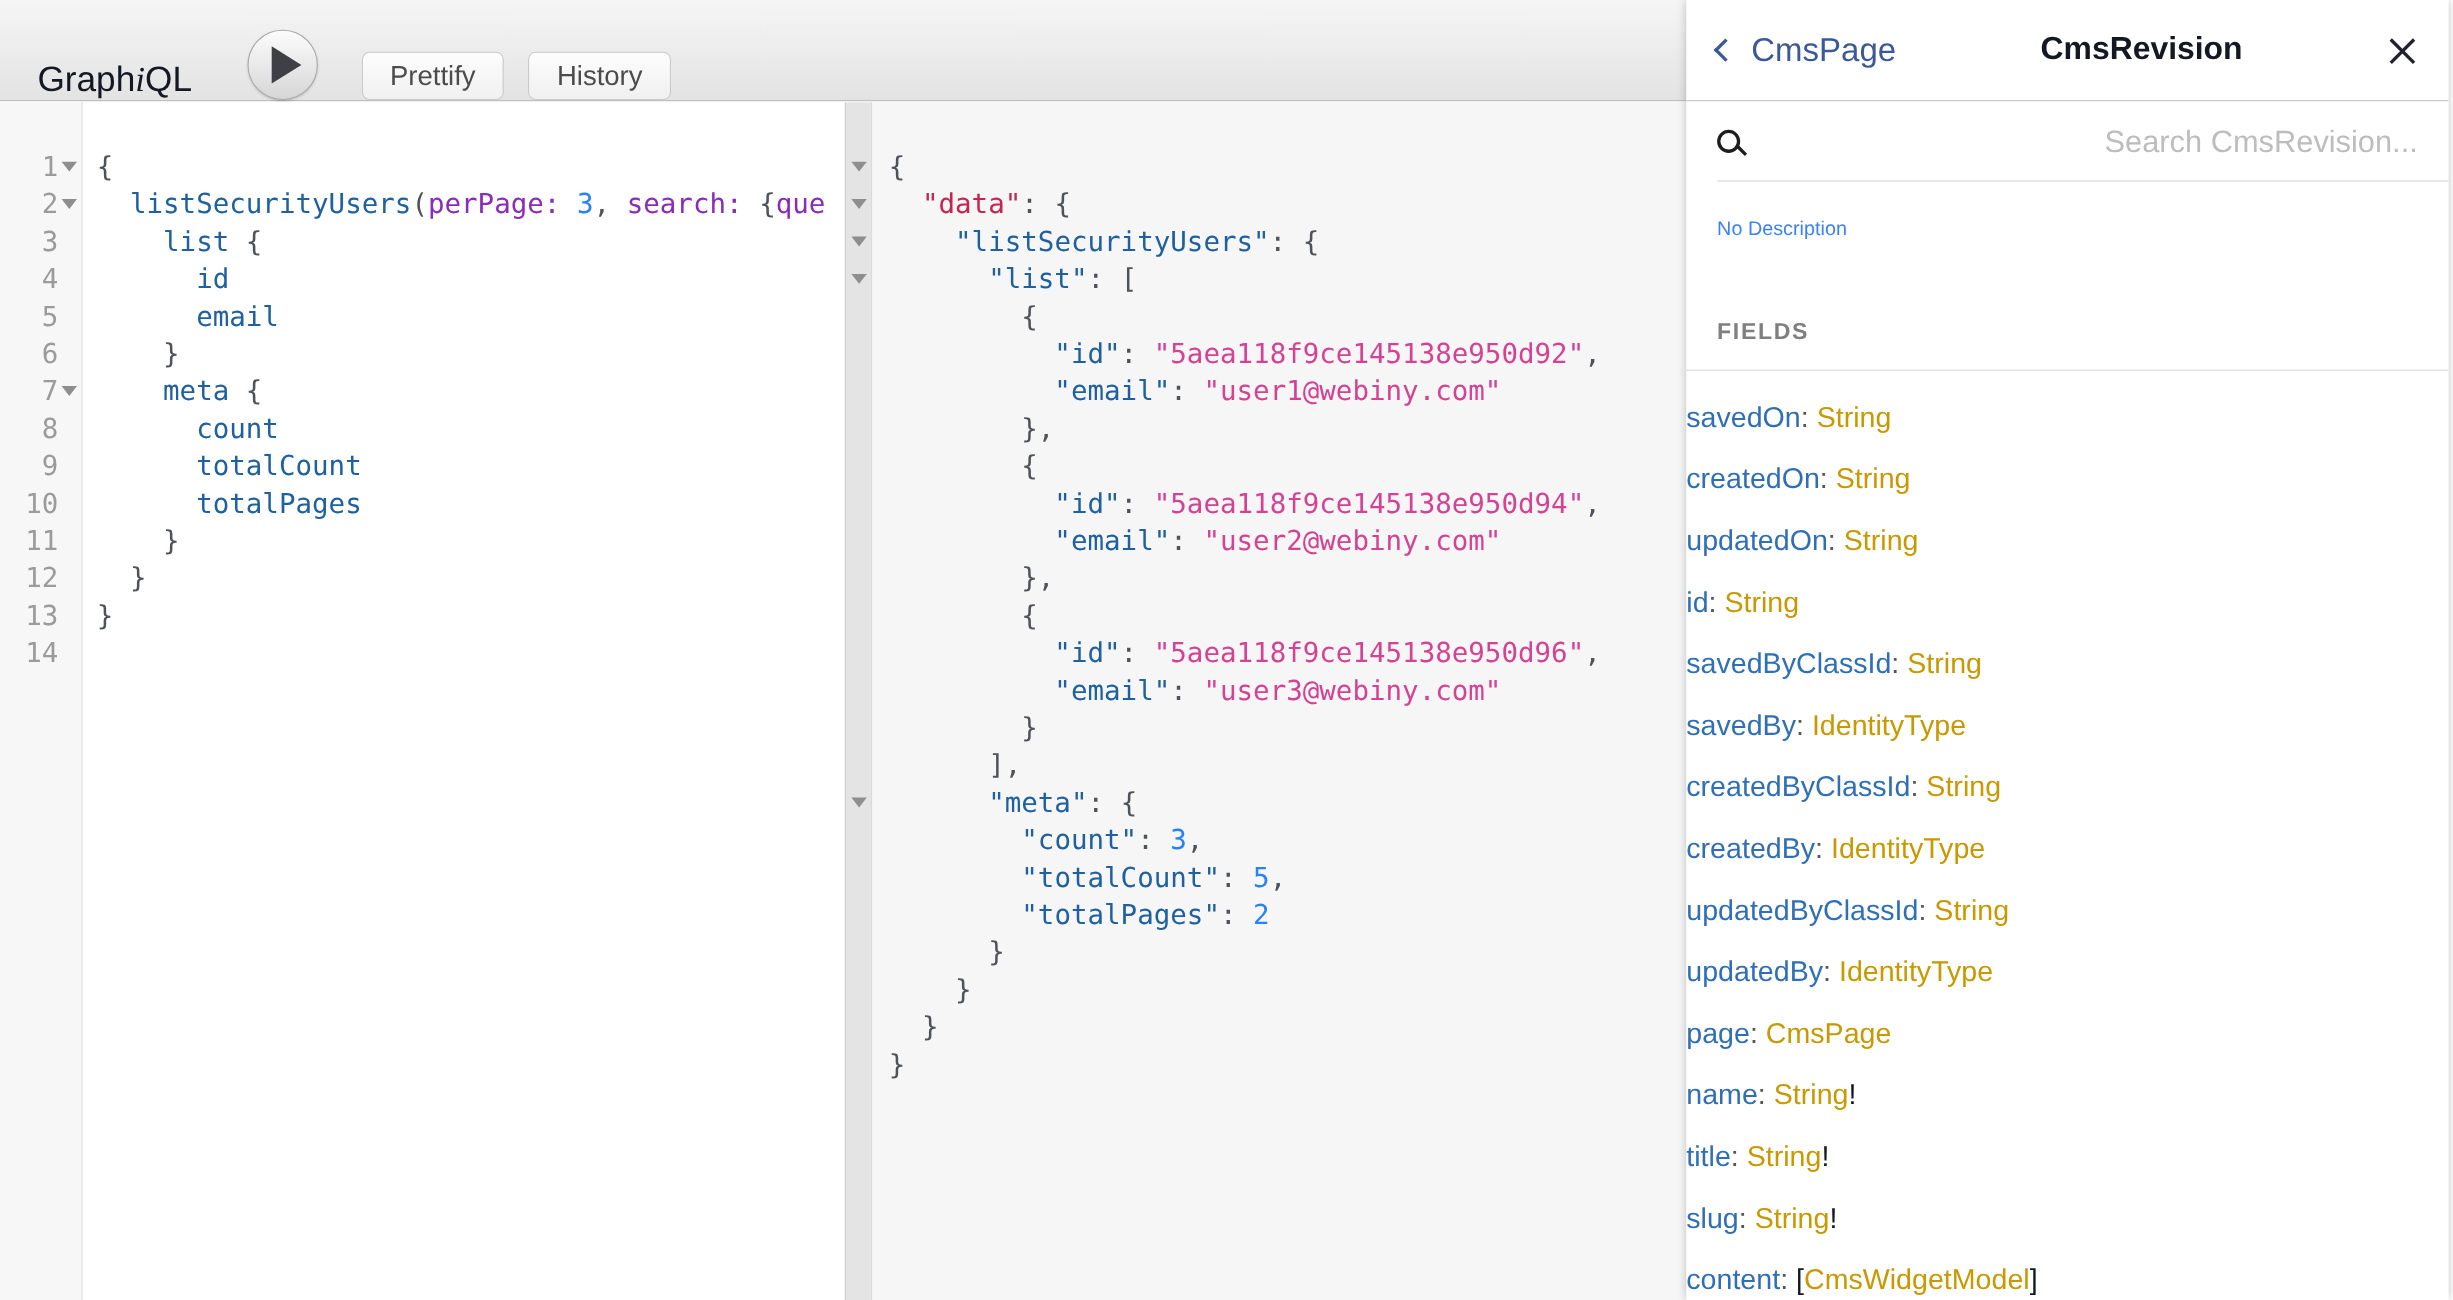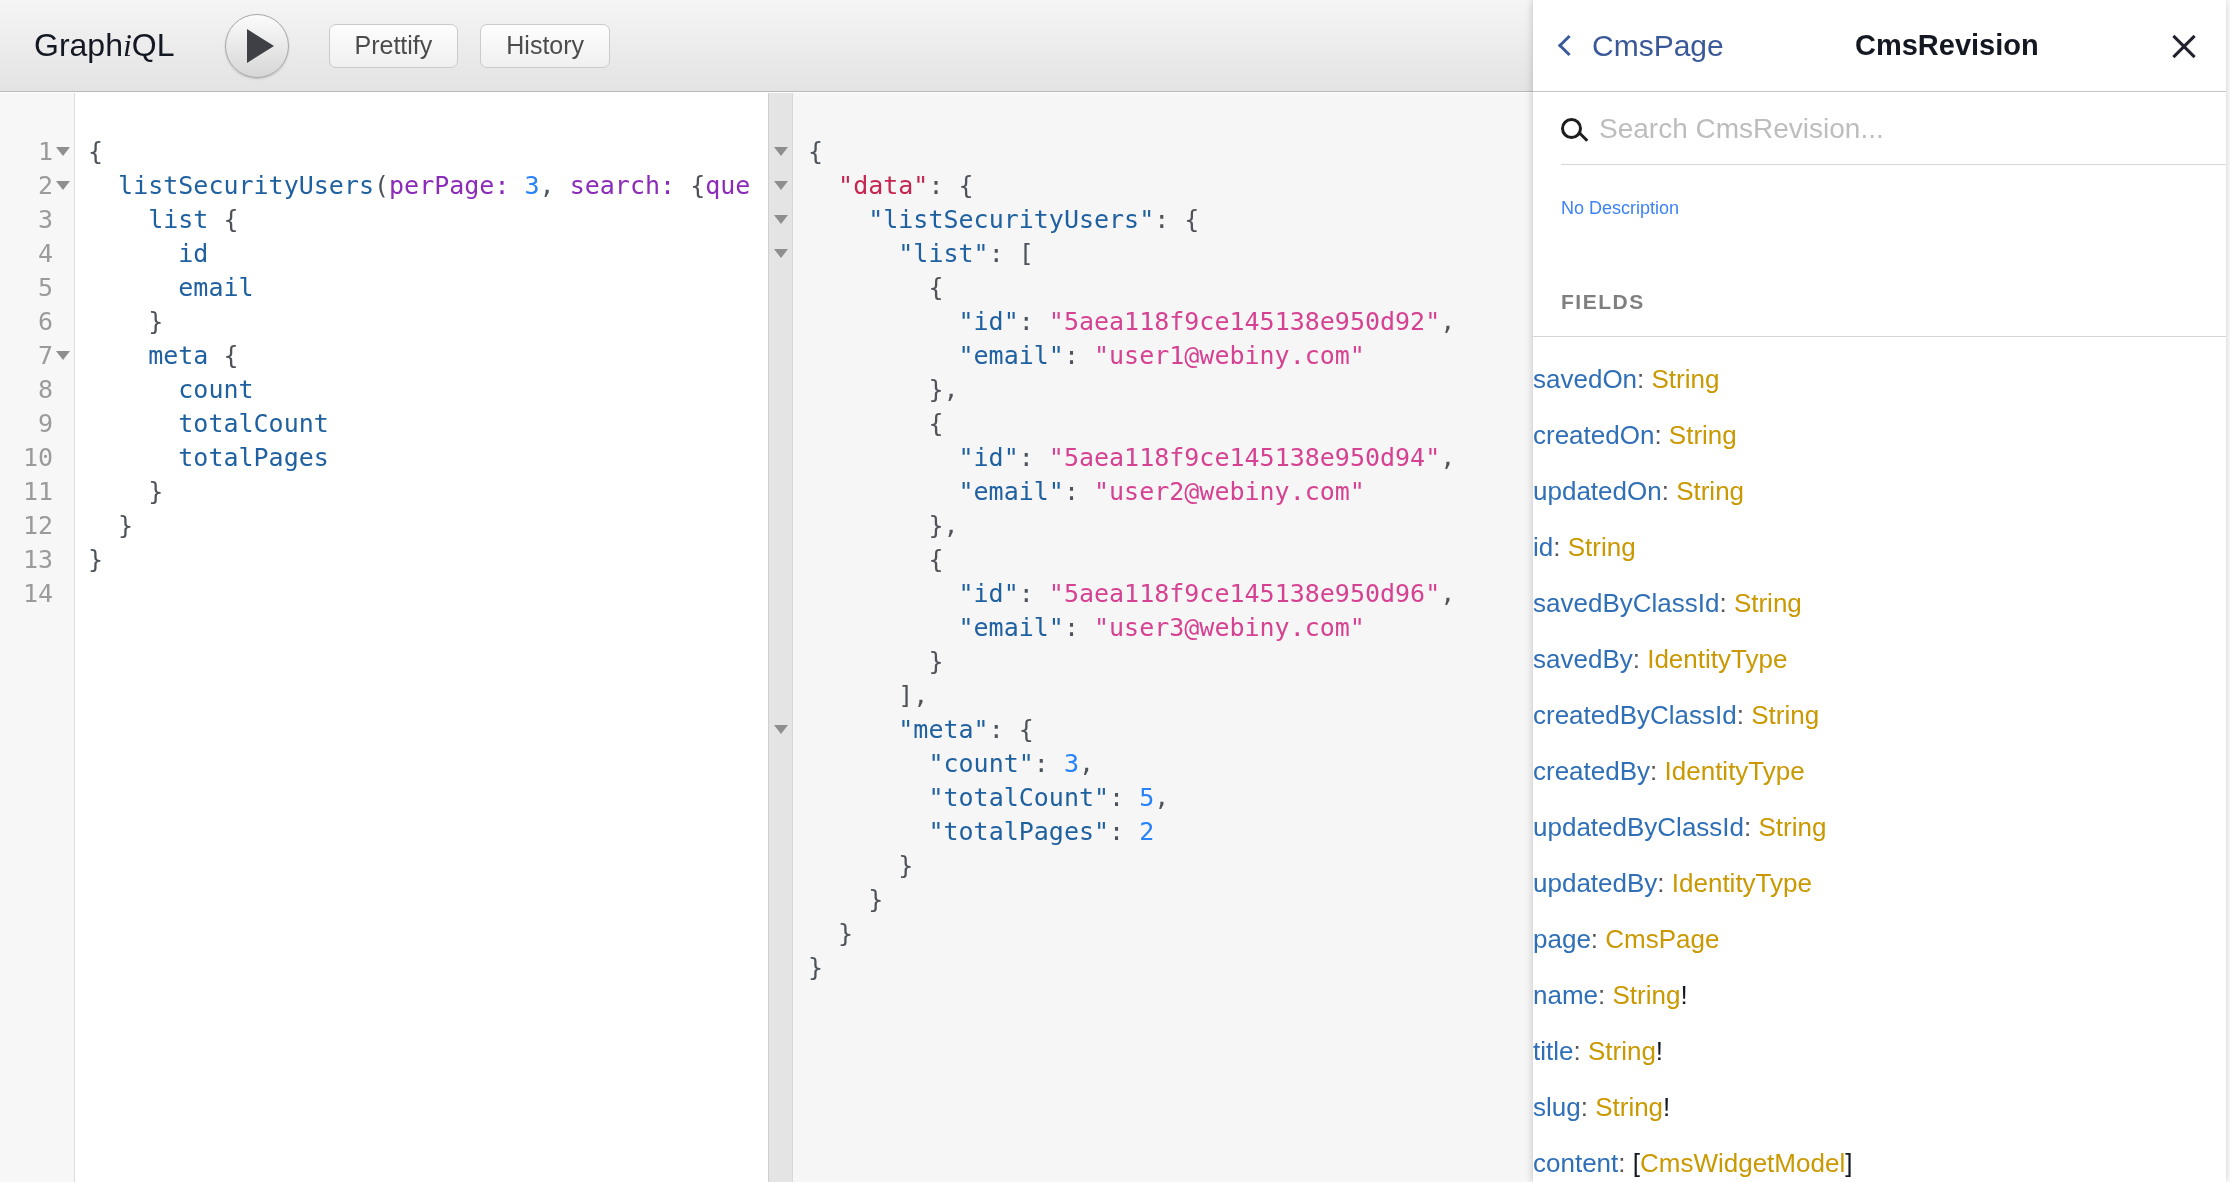--- a/index.html
+++ b/index.html
@@ -7,21 +7,21 @@
   #app {
     position:relative; width:2230px; height:1182px; overflow:hidden;
     font-family:"Liberation Sans", sans-serif; color:#141823;
   }
   
   .left-region { position:absolute; left:0; top:0; width:1537px; height:1182px; }
   .topbar {
     position:relative; height:92px;
     background:linear-gradient(#f5f5f5,#e3e3e3);
     border-bottom:1px solid #b9b9b9;
-    display:flex; align-items:center;
+    display:flex; align-items:flex-end;
   }
   .logo { margin-left:34px; font-size:32px; color:#141823; white-space:nowrap; }
   .logo em { font-style:italic; font-family:"Liberation Serif", serif; }
   .execute-btn {
     margin-left:50px; width:64px; height:64px; border-radius:50%;
     background:linear-gradient(#fcfcfc,#d6d6d6);
     border:1px solid #a8a8a8; box-shadow:0 1px 2px rgba(0,0,0,0.18);
     display:flex; align-items:center; justify-content:center; cursor:pointer;
   }
   .play-tri {
@@ -112,21 +112,21 @@
 
   .search-row {
     height:73px; display:flex; align-items:center; padding:0 28px;
     position:relative;
   }
   .search-row::after { content:""; position:absolute; left:28px; right:0; bottom:0; border-bottom:1px solid #d6d6d6; }
   .mag-icon { position:relative; width:21px; height:21px; border:3px solid #1d1d1d; border-radius:50%; flex:none; }
   .mag-icon i { position:absolute; width:12px; height:3px; background:#1d1d1d; right:-10px; bottom:-2px; transform:rotate(45deg); }
   .search-input {
     flex:1; margin-left:17px; border:none; outline:none; background:transparent;
-    font-family:"Liberation Sans", sans-serif; font-size:28px; color:#141823;
+    font-family:"Liberation Sans", sans-serif; font-size:28px; color:#141823;text-align:right;
   }
   .search-input::placeholder { color:#bdbdbd; }
 
   .no-desc { margin:28px 28px 0; font-size:18px; line-height:31px; color:#3b82f6; }
   .fields-label {
     display:block; margin:66px 0 0; padding:0 0 22px 28px;
     font-size:21px; font-weight:bold; letter-spacing:1.5px; color:#7f7f7f;
     border-bottom:1px solid #d6d6d6;
   }
   .fields-list { padding-top:14px; }

